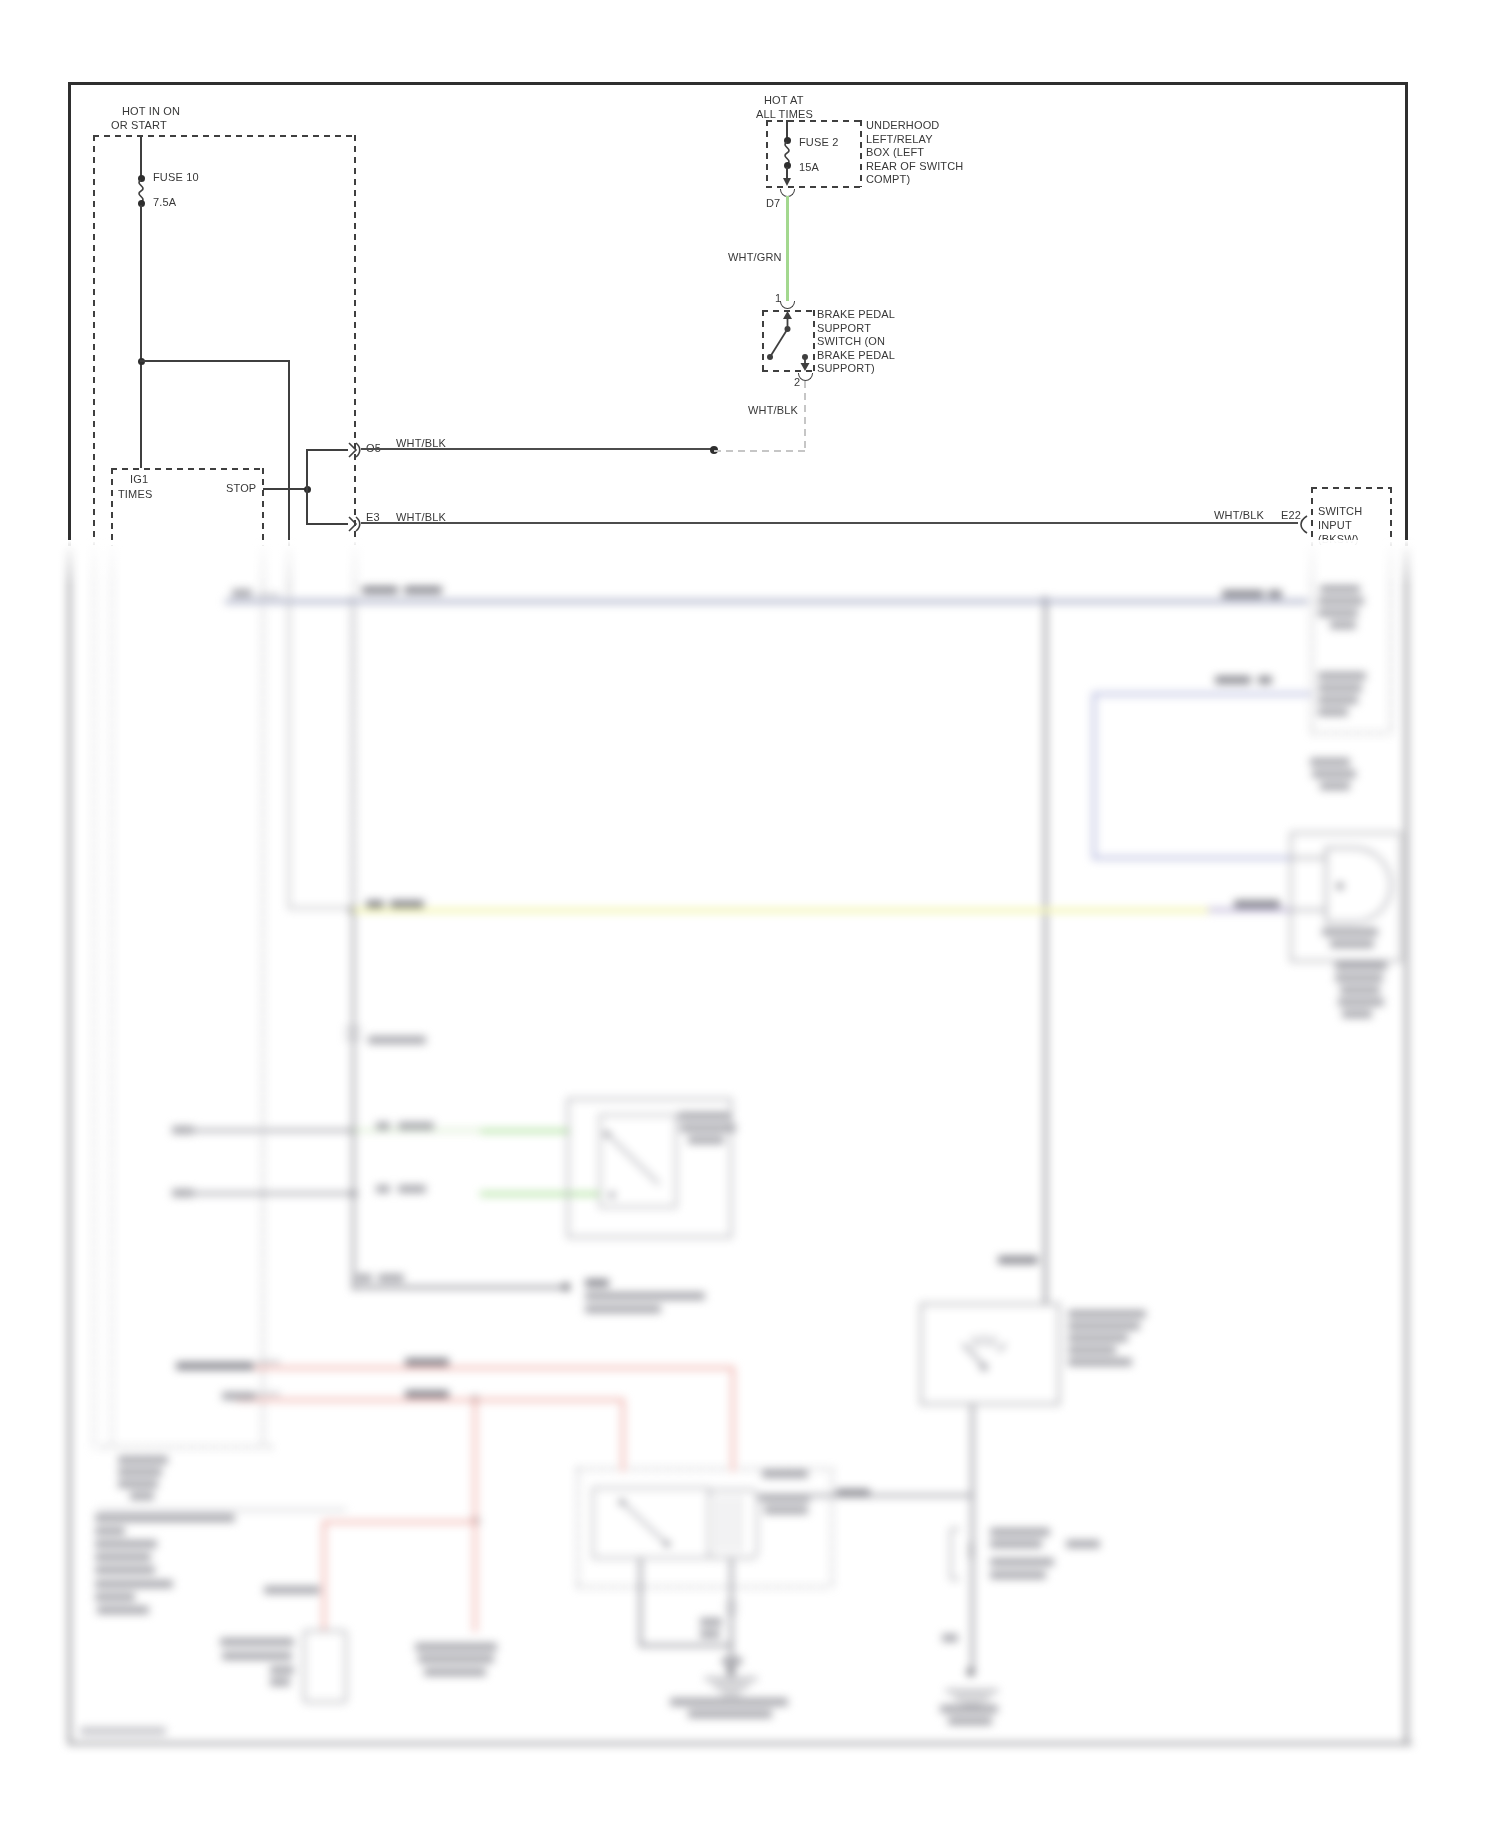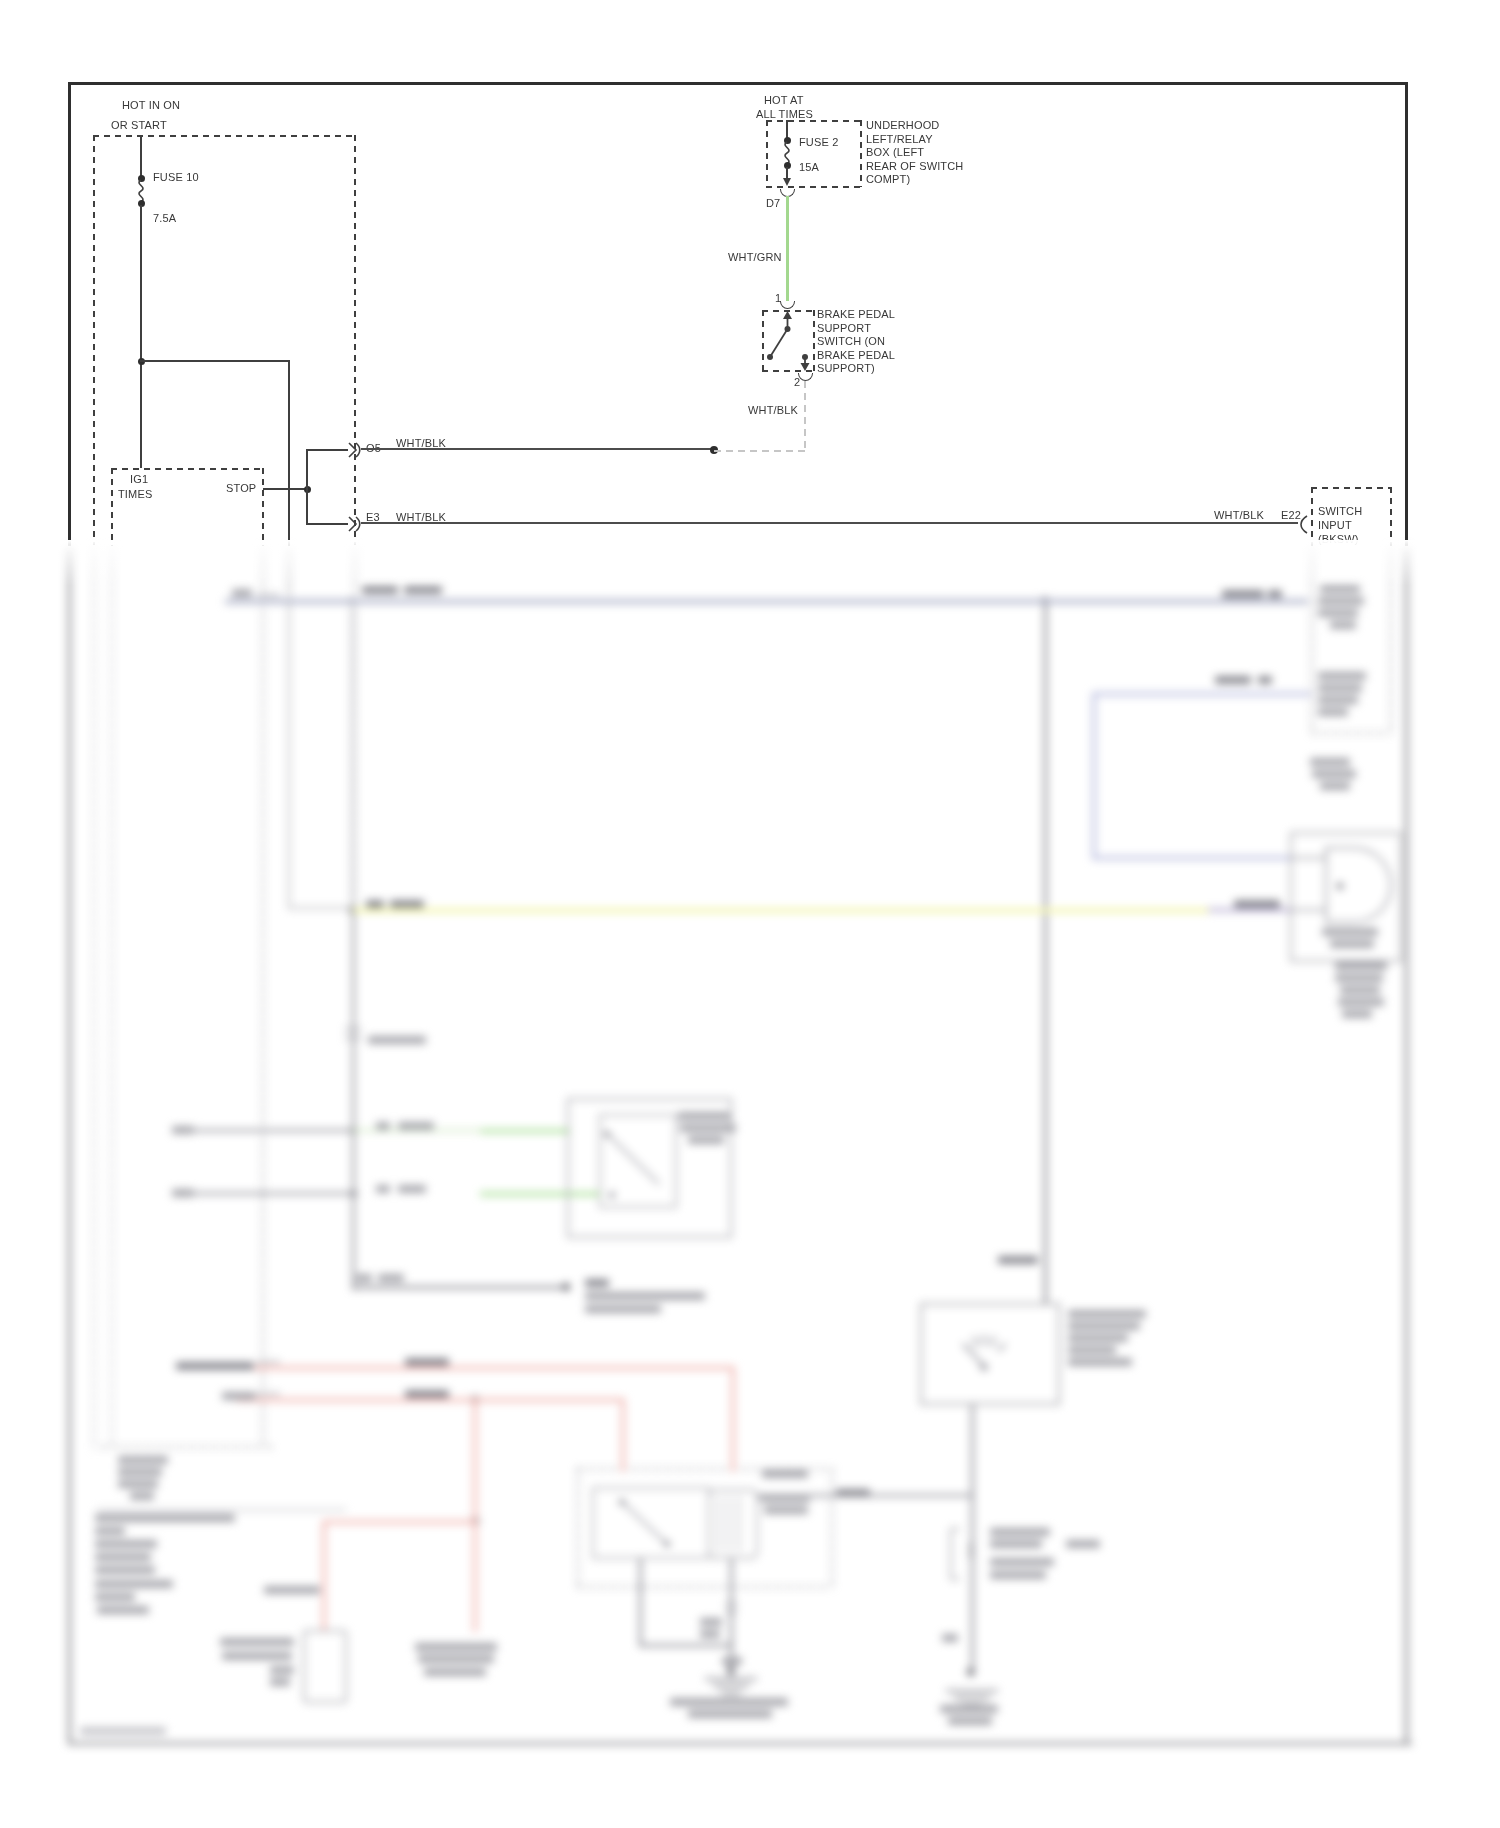--- a/index.html
+++ b/index.html
@@ -24,35 +24,35 @@
 </style>
 </head>
 <body>
 
 <div class="page">
 
   <div class="hl" style="left:68px;top:82px;width:1340px;height:3px;background:#2f2f2f;"></div>
   <div class="vl" style="left:68px;top:82px;width:3px;height:464px;background:#2f2f2f;"></div>
   <div class="vl" style="left:1405px;top:82px;width:3px;height:464px;background:#2f2f2f;"></div>
 
-  <div class="t" style="left:111px;top:99px;padding-left:11px;">HOT IN ON</div>
+  <div class="t" style="left:111px;top:105px;padding-left:11px;">HOT IN ON</div>
   <div class="t" style="left:111px;top:119px;">OR START</div>
 
   <div class="dh" style="left:93px;top:135px;width:262px;"></div>
   <div class="dv" style="left:93px;top:135px;height:410px;"></div>
   <div class="dv" style="left:354px;top:135px;height:410px;"></div>
 
   <div class="vl" style="left:140px;top:135px;width:2px;height:43px;"></div>
   <div class="dot" style="left:137.5px;top:174.5px;width:7px;height:7px;"></div>
   <svg style="left:134px;top:180px;" width="14" height="22" viewBox="0 0 14 22">
       <path d="M7,0 C0,4 14,7 7,11 C0,15 14,18 7,22" fill="none" stroke="#3f3f3f" stroke-width="1.7"></path>
     </svg>
   <div class="dot" style="left:137.5px;top:199.5px;width:7px;height:7px;"></div>
   <div class="t" style="left:153px;top:171px;text-align:center;">FUSE 10</div>
-  <div class="t" style="left:153px;top:212px;">7.5A</div>
+  <div class="t" style="left:153px;top:196px;">7.5A</div>
   <div class="vl" style="left:140px;top:205px;width:2px;height:263px;"></div>
   <div class="dot" style="left:137.5px;top:357.5px;width:7px;height:7px;"></div>
   <div class="hl" style="left:140px;top:360px;width:149px;height:2px;"></div>
   <div class="vl" style="left:288px;top:360px;width:2px;height:186px;"></div>
 
   <div class="dh" style="left:111px;top:468px;width:152px;"></div>
   <div class="dv" style="left:111px;top:468px;height:78px;"></div>
   <div class="dv" style="left:262px;top:468px;height:78px;"></div>
   <div class="t" style="left:130px;top:473px;">IG1</div>
   <div class="t" style="left:118px;top:488px;">TIMES</div>

